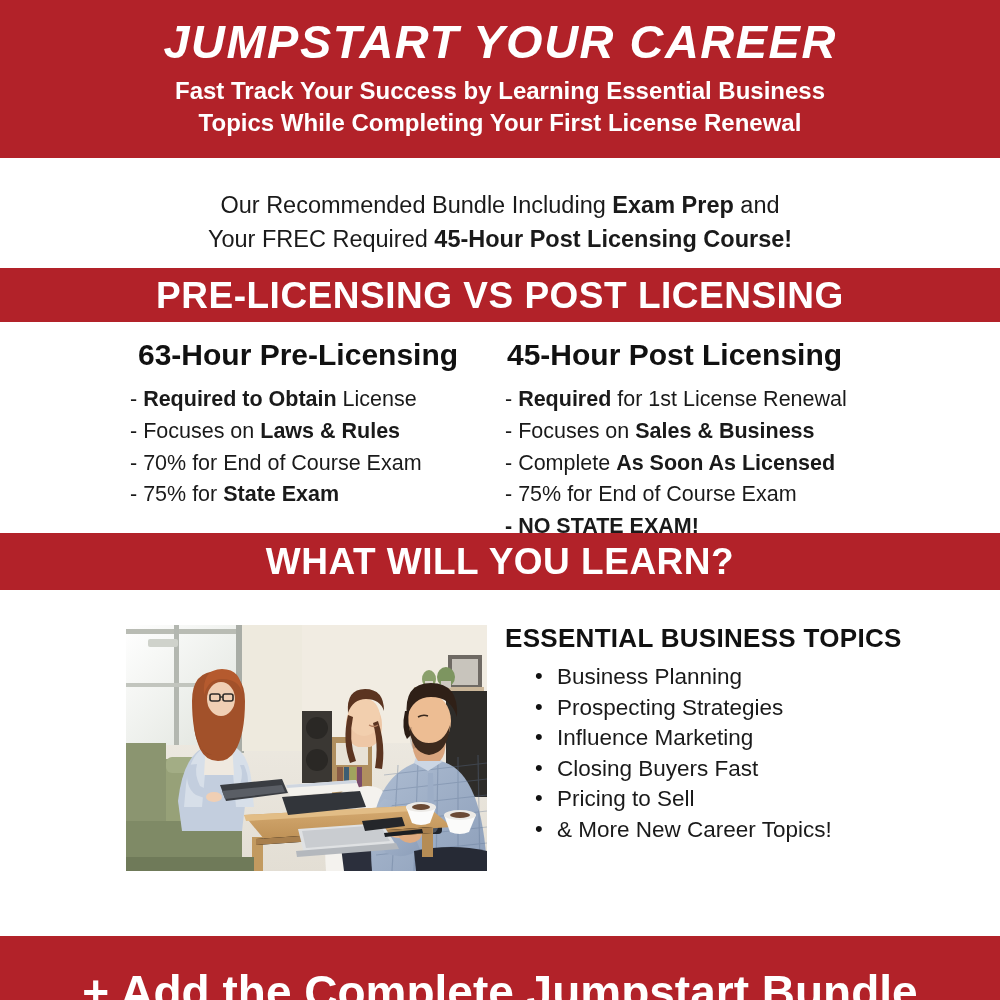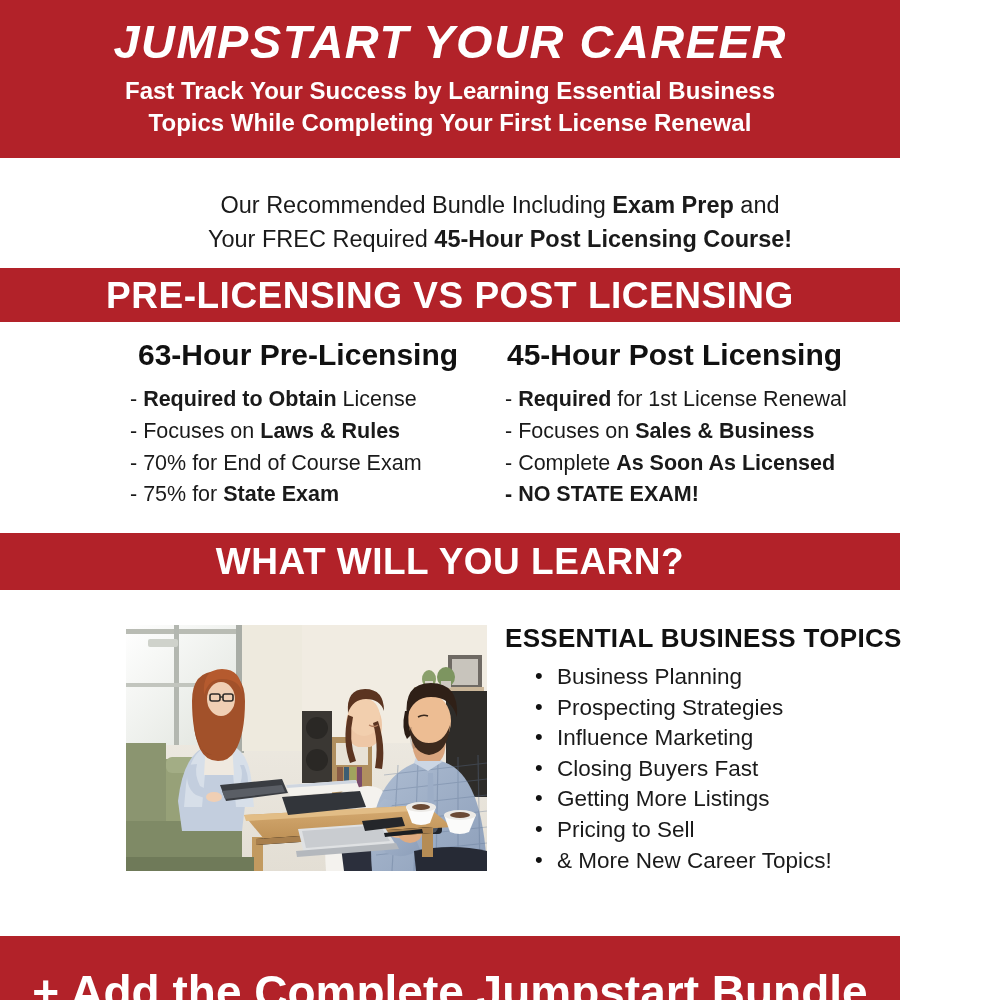--- a/index.html
+++ b/index.html
@@ -17,21 +17,21 @@
     position: relative;
     width: 1000px;
     height: 1000px;
     background: #ffffff;
   }
 
   
   .band-red {
     position: absolute;
     left: 0;
-    width: 900px;
+    width: 1000px;
     background: #b22229;
     color: #ffffff;
     display: flex;
     flex-direction: column;
     align-items: center;
     justify-content: center;
   }
 
   
   .hero {
@@ -246,20 +246,21 @@
         <li><span>- </span><span>75% for </span><b>State Exam</b></li>
       </ul>
     </div>
 
     <div class="col col-right">
       <div class="col-title">45-Hour Post Licensing</div>
       <ul class="col-list">
         <li><span>- </span><b>Required</b><span> for 1st License Renewal</span></li>
         <li><span>- </span><span>Focuses on </span><b>Sales &amp; Business</b></li>
         <li><span>- </span><span>Complete </span><b>As Soon As Licensed</b></li>
+        <li><span>- </span><span>75% for End of Course Exam</span></li>
         <li class="all-bold"><span>- </span><span>NO STATE EXAM!</span></li>
       </ul>
     </div>
 
   </div>
 
   <div class="band-red banner-learn">
     <div class="banner-text">WHAT WILL YOU LEARN?</div>
   </div>
 
@@ -431,21 +432,20 @@
       </svg>
     </div>
 
     <div class="topics">
       <div class="topics-title">ESSENTIAL BUSINESS TOPICS</div>
       <ul class="topics-list">
         <li>Business Planning</li>
         <li>Prospecting Strategies</li>
         <li>Influence Marketing</li>
         <li>Closing Buyers Fast</li>
-        <li>Getting More Listings</li>
         <li>Pricing to Sell</li>
         <li>&amp; More New Career Topics!</li>
       </ul>
     </div>
 
   </div>
 
   <div class="band-red footer">
     <div class="footer-text">+ Add the Complete Jumpstart  Bundle</div>
   </div>

